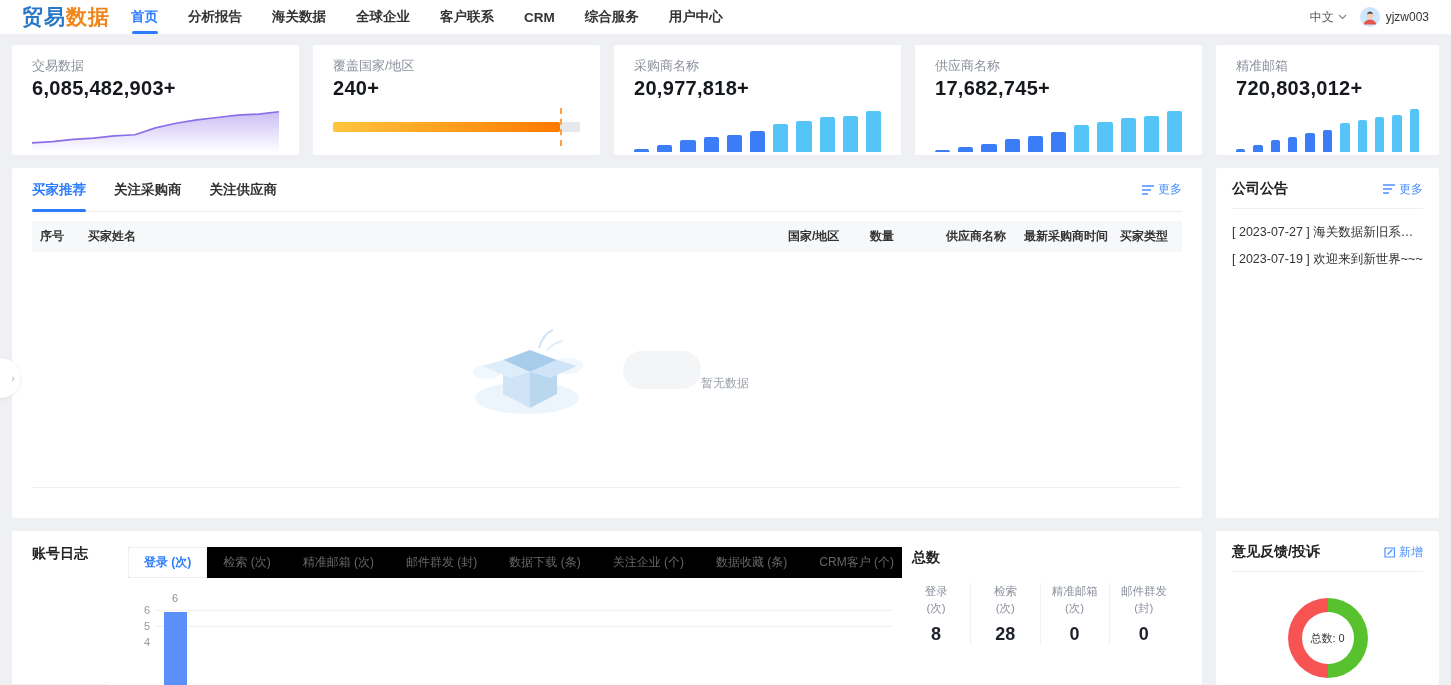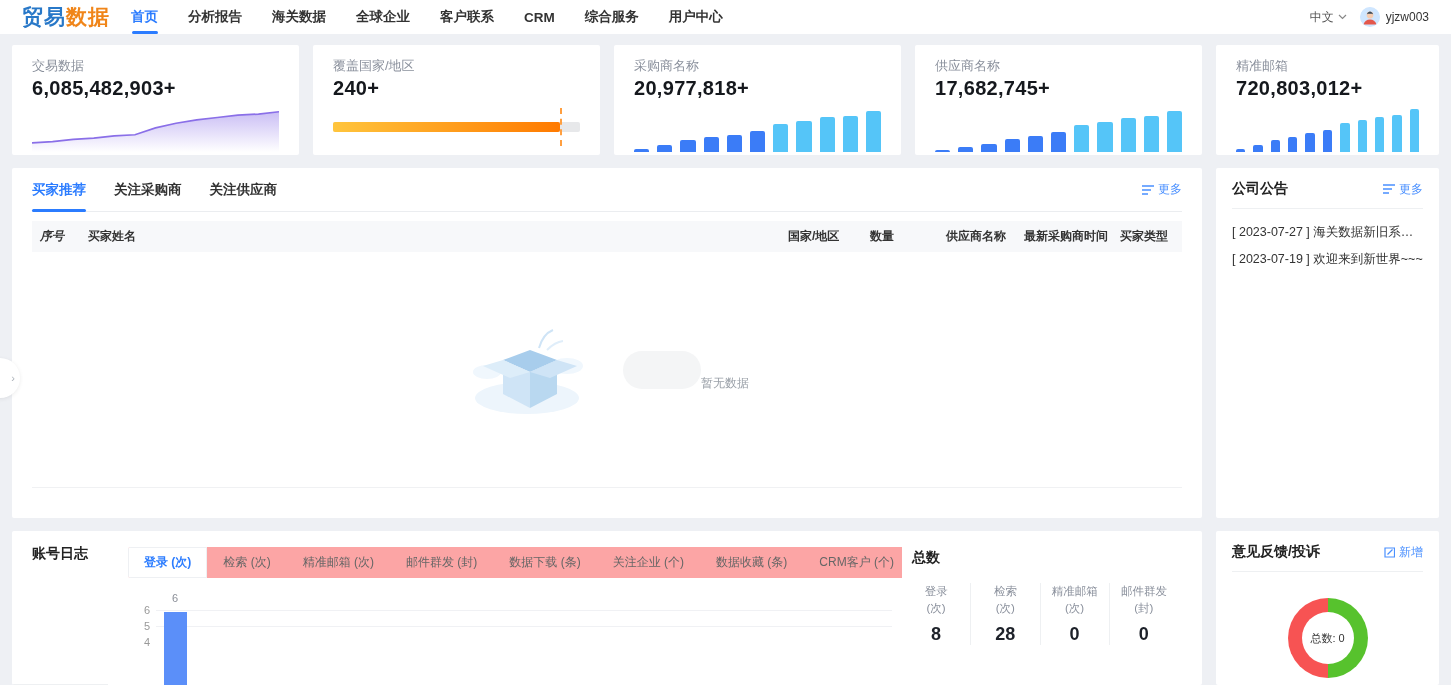--- a/index.html
+++ b/index.html
@@ -66,21 +66,21 @@
   .panel-title { font-size:14px; font-weight:700; color:#222; }
   .ann-list { margin-top:10px; }
   .ann-item { font-size:12.5px; color:#333; line-height:27px; white-space:nowrap; overflow:hidden;
     text-overflow:ellipsis; cursor:pointer; }
 
   
   .log-panel { display:flex; }
   .log-title-row { padding:13px 20px; border-bottom:1px solid #eef0f2; }
   .log-body { flex:1; display:flex; overflow:hidden; }
   .log-left { flex:1; padding:16px 0 0 20px; overflow:hidden; }
-  .seg-bar { display:inline-flex; background:#fca5a5; border-radius:3px; overflow:hidden;text-align:center; }
+  .seg-bar { display:inline-flex; background:#000000; border-radius:3px; overflow:hidden;text-align:center; }
   .seg { font-size:12px; color:#666; padding:7px 16px; cursor:pointer; white-space:nowrap; }
   .seg.active { background:#fff; color:#2b7cff; font-weight:700; box-shadow:inset 0 0 0 1px #eef0f3; }
   .log-chart { position:relative; margin-top:14px; height:200px; }
   .grid-line { position:absolute; left:28px; right:10px; height:1px; background:#f0f1f4; }
   .grid-label { position:absolute; width:22px; text-align:right; font-size:11px; color:#999;
     transform:translateY(-50%); }
   .log-bar { position:absolute; background:#5b8ff9; }
   .log-bar-label { position:absolute; font-size:11px; color:#8b8f98; transform:translateX(-50%); }
   .totals { width:300px; padding:14px 24px 0 0; }
   .totals-title { font-size:14px; font-weight:700; color:#222; margin:4px 0 16px 10px; }
@@ -241,21 +241,21 @@
           <div class="tab">关注供应商</div>
         </span>
       <span class="more-link">
         <svg class="icon-svg" width="12" height="10" viewBox="0 0 12 10">
             <path d="M0 1h12M0 5h9M0 9h6" stroke="#4a90ff" stroke-width="1.4"></path>
           </svg>
         <span>更多</span>
       </span>
     </div>
     <div class="thead" id="buyer-thead">
-        <div class="th" style="width: 48px; font-style: italic;">序号</div>
+        <div class="th" style="width: 48px;">序号</div>
         <div class="th" style="flex: 1 1 0%;">买家姓名</div>
         <div class="th" style="width: 82px;">国家/地区</div>
         <div class="th" style="width: 76px;">数量</div>
         <div class="th" style="width: 78px;">供应商名称</div>
         <div class="th" style="width: 96px;">最新采购商时间</div>
         <div class="th" style="width: 70px;">买家类型</div>
       </div>
     <div class="empty-wrap">
       <div class="empty-art">
         <svg width="130" height="100" viewBox="0 0 130 100">

